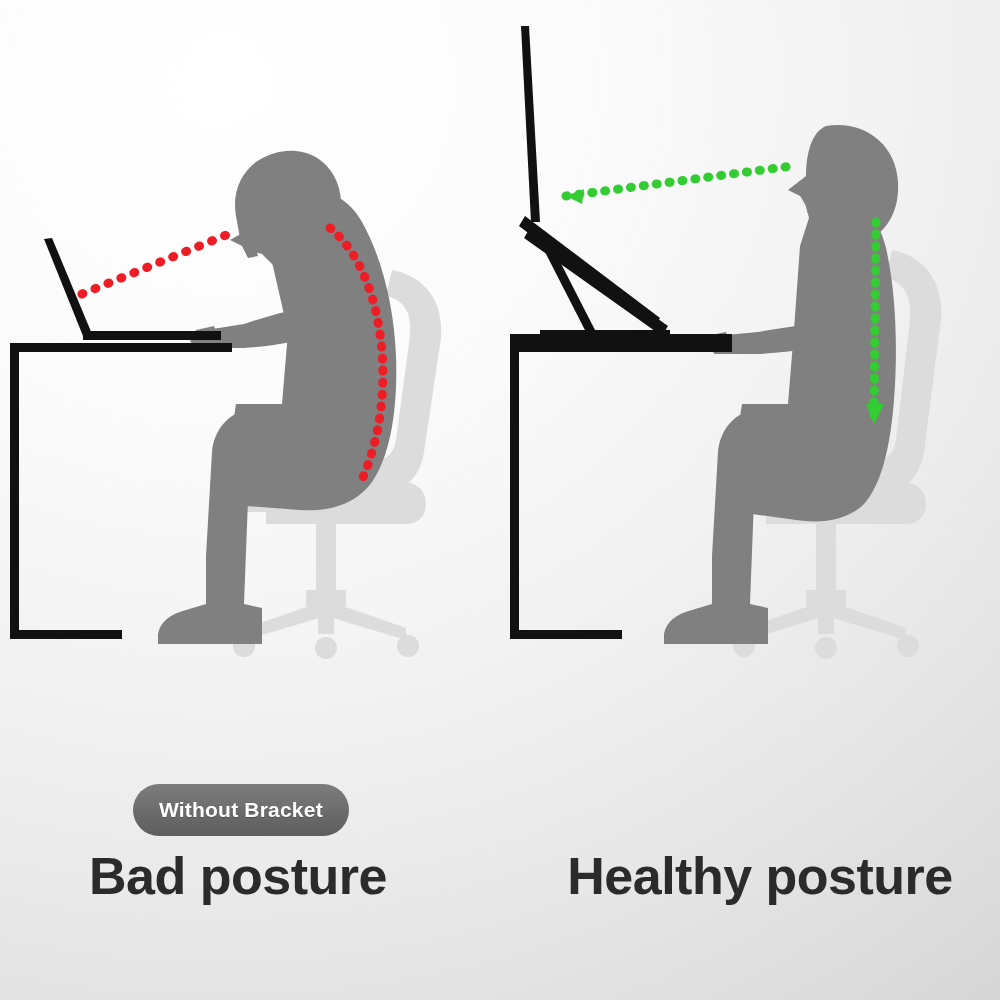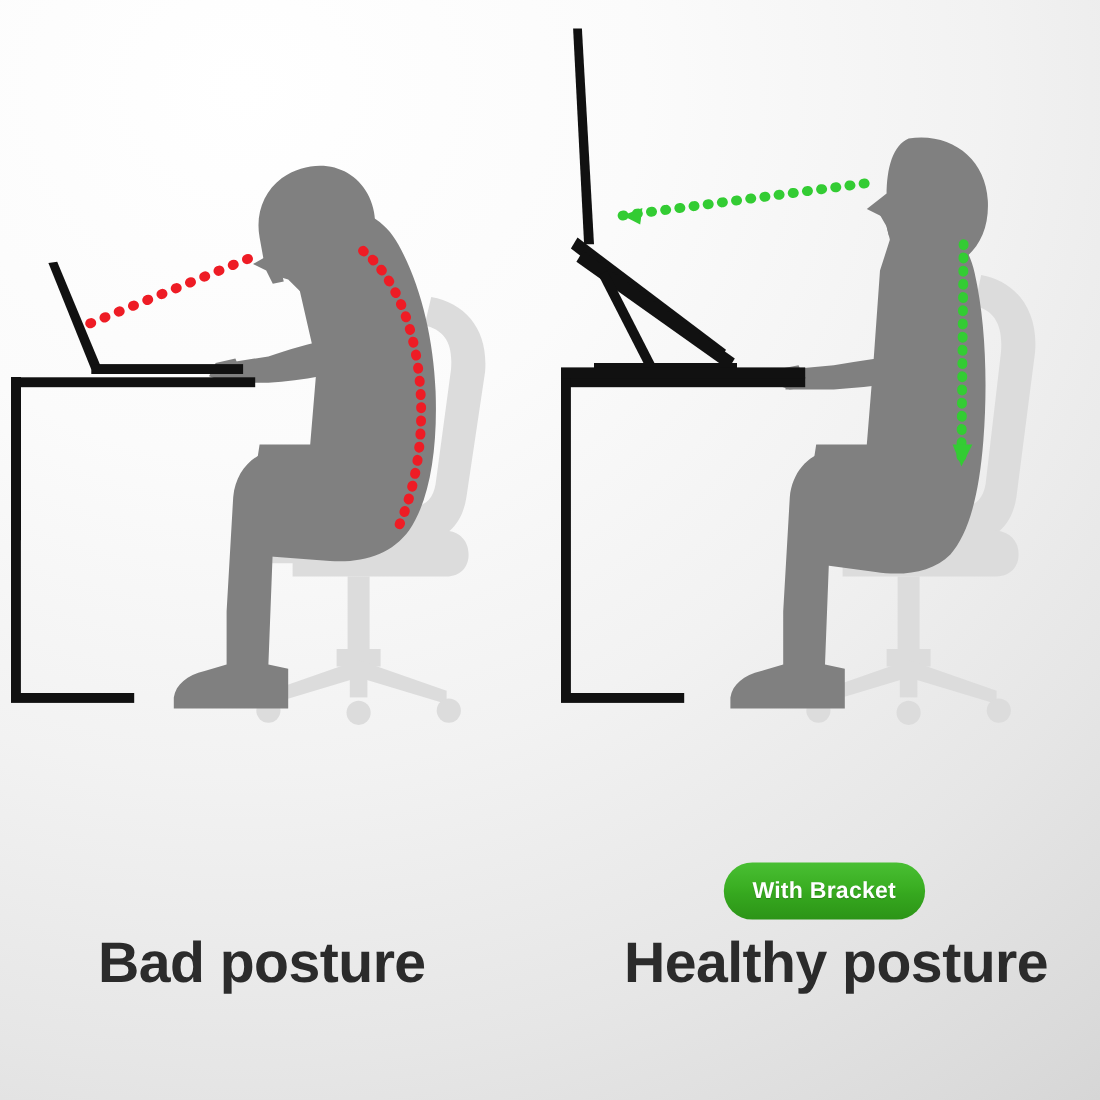--- a/index.html
+++ b/index.html
@@ -220,20 +220,21 @@
 
         <g>
           <path d="M 330 228
                    C 360 252, 378 300, 382 352
                    C 386 404, 376 450, 360 484" fill="none" stroke="#ee1c25" stroke-width="9" stroke-linecap="round" stroke-dasharray="1 11"></path>
         </g>
 
       </svg>
     </div>
 
+    <div class="badge badge-gray">Without Bracket</div>
 
     <div class="caption">Bad posture</div>
   </div>
 
   <div class="panel" id="panel-right">
 
     <div class="scene">
       <svg viewBox="0 0 500 720" xmlns="http://www.w3.org/2000/svg">
 
         <g fill="#dcdcdc">
@@ -364,18 +365,17 @@
         </g>
 
         <g>
           <line x1="376" y1="222" x2="374" y2="416" stroke="#33cc33" stroke-width="9" stroke-linecap="round" stroke-dasharray="1 11"></line>
           <polygon points="374,424 366,404 384,404" fill="#33cc33"></polygon>
         </g>
 
       </svg>
     </div>
 
-    <div class="badge badge-green">With Bracket</div>
 
     <div class="caption">Healthy posture</div>
   </div>
 
 </div>
 
 </body></html>

